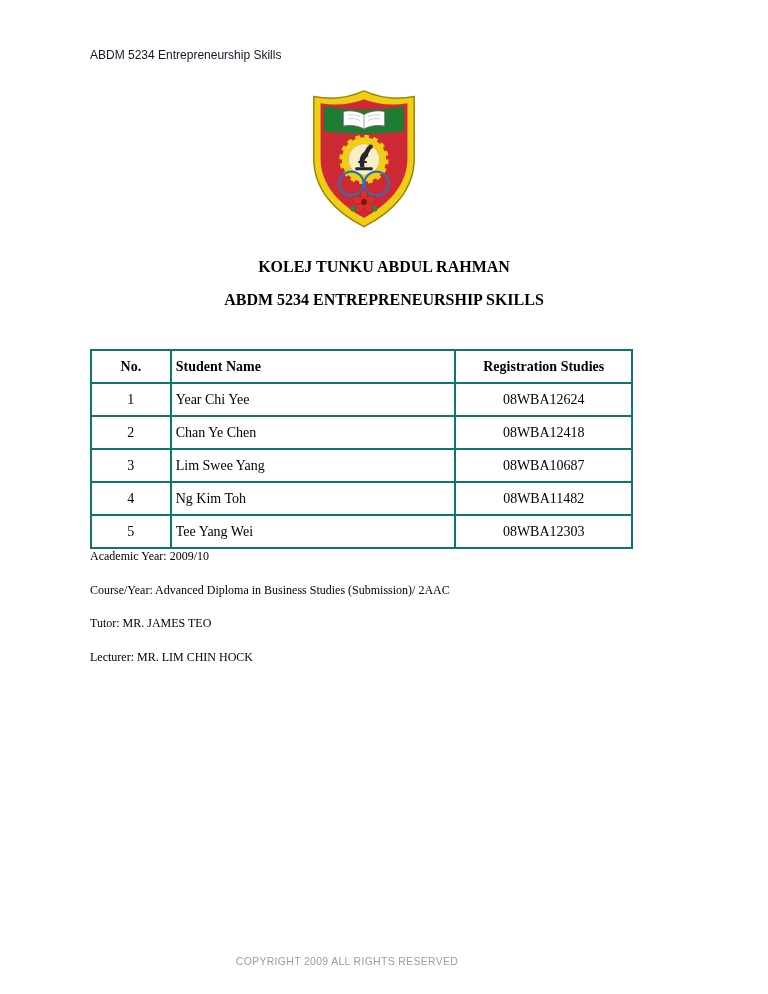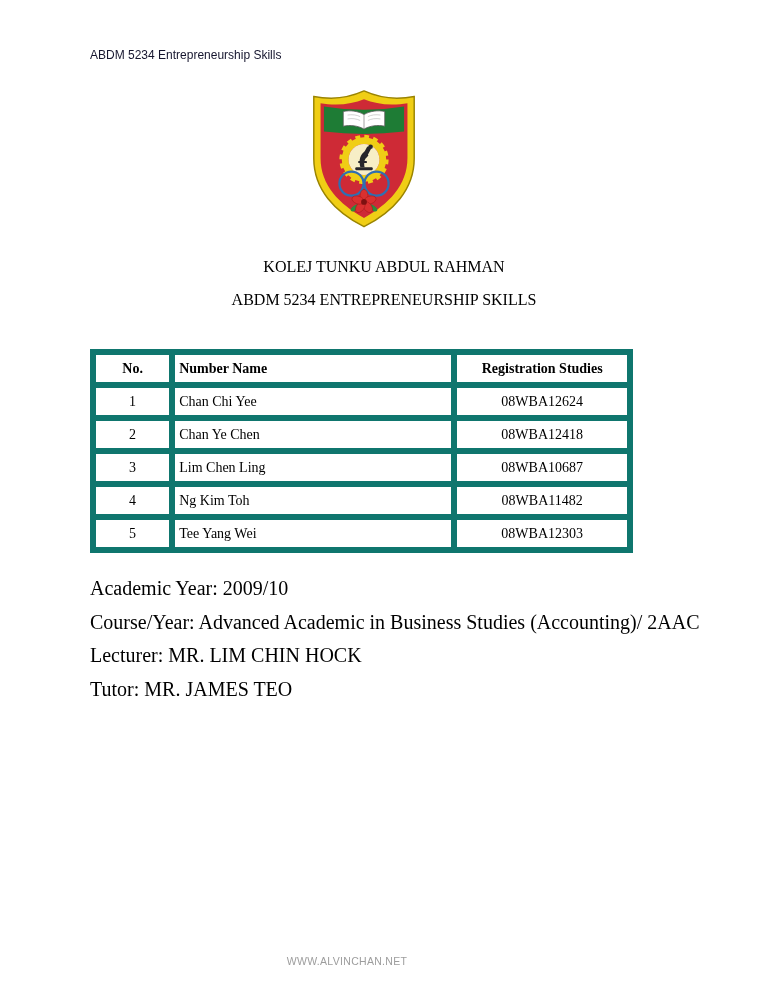--- a/index.html
+++ b/index.html
@@ -31,53 +31,53 @@
   }
   .titles {
     position: absolute;
     top: 253px;
     left: 0;
     width: 768px;
     text-align: center;
   }
   .title1, .title2 {
     font-size: 16px;
-    font-weight: normal;
+    font-weight: bold;
     line-height: 20px;
     margin: 0;
   }
   .title2 { margin-top: 13px; }
   .students-table {
     position: absolute;
     top: 345px;
     left: 90px;
     width: 543px;
     border-collapse: collapse;
     font-size: 14px;
   }
   .students-table th, .students-table td {
-    border: 6px solid #0f766e;
+    border: 2px solid #0f766e;
     height: 33px;
     padding: 0 4px;
     vertical-align: middle;
     background: #ffffff;
     font-family: Liberation Serif, serif;
   }
   .students-table th { font-weight: bold; }
   .col-no  { width: 80px; }
   .col-name{ width: 286px; }
   .col-reg { width: 177px; }
   .ta-c { text-align: center; }
   .ta-l { text-align: left; }
   .details {
     position: absolute;
-    top: 568px;
+    top: 536px;
     left: 90px;
     width: 590px;
-    font-size: 20px;
+    font-size: 12px;
   }
   .details p {
     margin: 0;
     line-height: 33.5px;
     white-space: nowrap;
   }
   .footer {
     position: absolute;
     top: 951px;
     left: 0;
@@ -151,57 +151,57 @@
 
   <table class="students-table">
     <colgroup>
         <col class="col-no">
         <col class="col-name">
         <col class="col-reg">
       </colgroup>
     <thead>
       <tr>
         <th class="ta-c">No.</th>
-        <th class="ta-l">Number Name</th>
+        <th class="ta-l">Student Name</th>
         <th class="ta-c">Registration Studies</th>
       </tr>
     </thead>
     <tbody>
       <tr>
         <td class="ta-c">1</td>
-        <td class="ta-l">Chan Chi Yee</td>
+        <td class="ta-l">Year Chi Yee</td>
         <td class="ta-c">08WBA12624</td>
       </tr>
       <tr>
         <td class="ta-c">2</td>
         <td class="ta-l">Chan Ye Chen</td>
         <td class="ta-c">08WBA12418</td>
       </tr>
       <tr>
         <td class="ta-c">3</td>
-        <td class="ta-l">Lim Chen Ling</td>
+        <td class="ta-l">Lim Swee Yang</td>
         <td class="ta-c">08WBA10687</td>
       </tr>
       <tr>
         <td class="ta-c">4</td>
         <td class="ta-l">Ng Kim Toh</td>
         <td class="ta-c">08WBA11482</td>
       </tr>
       <tr>
         <td class="ta-c">5</td>
         <td class="ta-l">Tee Yang Wei</td>
         <td class="ta-c">08WBA12303</td>
       </tr>
     </tbody>
   </table>
 
   <div class="details">
     <p>Academic Year: 2009/10</p>
-    <p>Course/Year: Advanced Academic in Business Studies (Accounting)/ 2AAC</p>
+    <p>Course/Year: Advanced Diploma in Business Studies (Submission)/ 2AAC</p>
+    <p>Tutor: MR. JAMES TEO</p>
     <p>Lecturer: MR. LIM CHIN HOCK</p>
-    <p>Tutor: MR. JAMES TEO</p>
   </div>
 
   <div class="footer">
-    <div>WWW.ALVINCHAN.NET</div>
+    <div>COPYRIGHT 2009 ALL RIGHTS RESERVED</div>
   </div>
 
 </div>
 
 </body></html>

